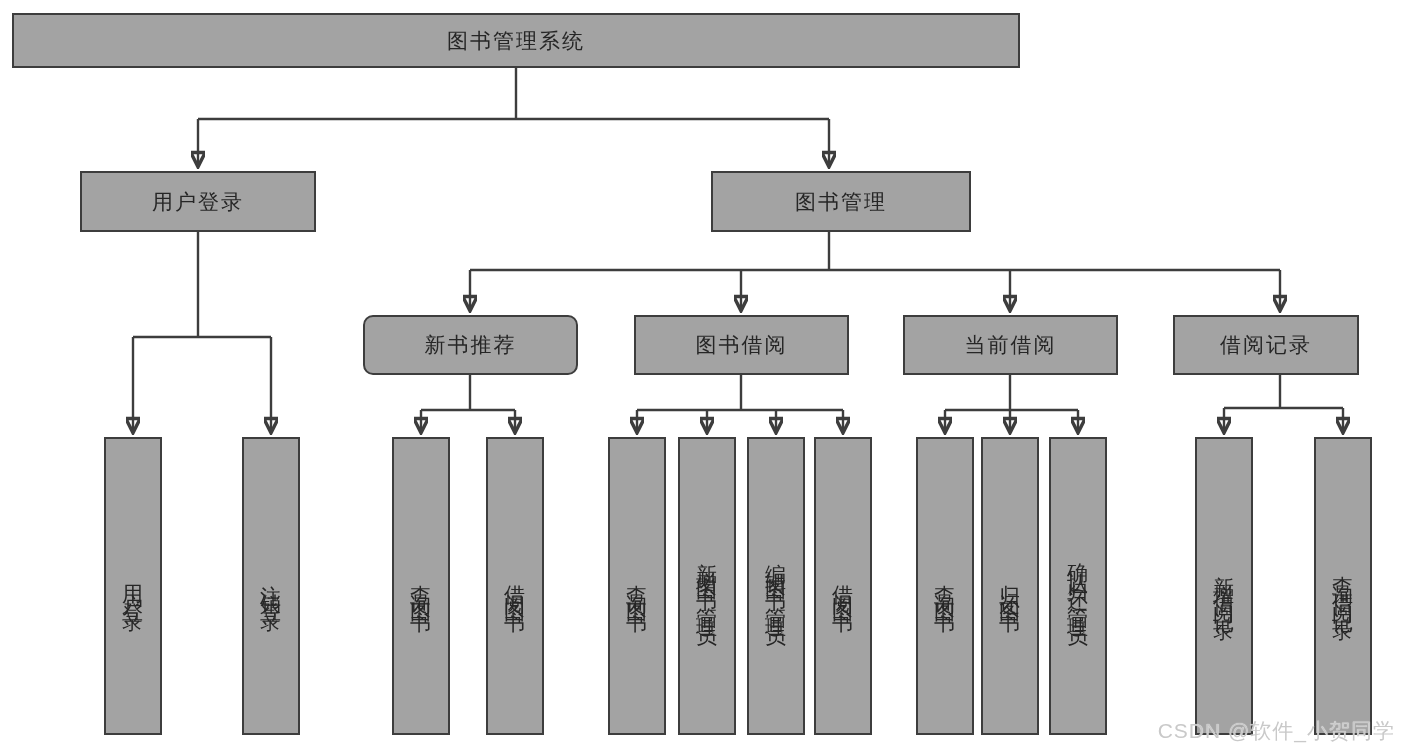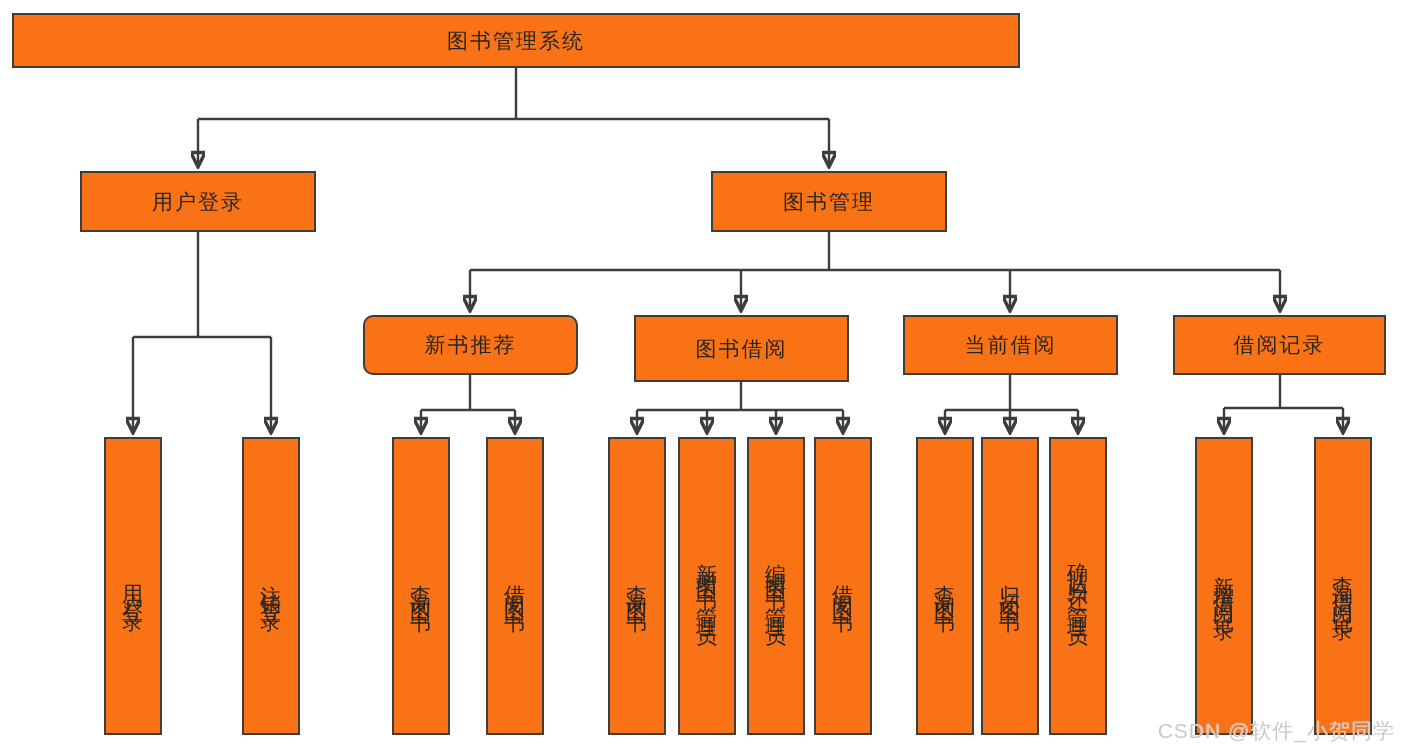--- a/index.html
+++ b/index.html
@@ -10,21 +10,21 @@
     font-family:"Liberation Sans","DejaVu Sans",sans-serif;
     color:#262626;
     overflow:hidden;
   }
   .wires{position:absolute;left:0;top:0;width:1405px;height:747px;}
   .wires path,.wires line{stroke:#3d3d3d;stroke-width:2.4;fill:none;}
   .box{
     position:absolute;
     box-sizing:border-box;
     border:2.5px solid #3d3d3d;
-    background:#f97316;
+    background:#a3a3a3;
     display:flex;align-items:center;justify-content:center;
     font-size:21px;letter-spacing:2px;
     color:#262626;
   }
   .hlabel{white-space:nowrap;}
   .vbox span{
     writing-mode:vertical-rl;
     text-orientation:mixed;
     letter-spacing:9px;
     font-size:21px;
@@ -100,34 +100,34 @@
     </g>
   </svg>
 
   <div class="box" style="left:12px;top:13px;width:1008px;height:55px;">
     <span class="hlabel">图书管理系统</span>
   </div>
 
   <div class="box" style="left:80px;top:171px;width:236px;height:61px;">
     <span class="hlabel">用户登录</span>
   </div>
-  <div class="box" style="left:711px;top:171px;width:236px;height:61px;">
+  <div class="box" style="left:711px;top:171px;width:260px;height:61px;">
     <span class="hlabel">图书管理</span>
   </div>
 
   <div class="box" style="left:363px;top:315px;width:215px;height:60px;border-radius:10px;">
     <span class="hlabel">新书推荐</span>
   </div>
-  <div class="box" style="left:634px;top:315px;width:215px;height:67px;">
+  <div class="box" style="left:634px;top:315px;width:215px;height:60px;">
     <span class="hlabel">图书借阅</span>
   </div>
   <div class="box" style="left:903px;top:315px;width:215px;height:60px;justify-content:center;">
     <span class="hlabel">当前借阅</span>
   </div>
-  <div class="box" style="left:1173px;top:315px;width:213px;height:60px;">
+  <div class="box" style="left:1173px;top:315px;width:186px;height:60px;">
     <span class="hlabel">借阅记录</span>
   </div>
 
   <div class="box vbox" style="left:104px;top:437px;width:58px;height:298px;">
     <span>用户登录</span>
   </div>
   <div class="box vbox" style="left:242px;top:437px;width:58px;height:298px;">
     <span>注销登录</span>
   </div>
 

